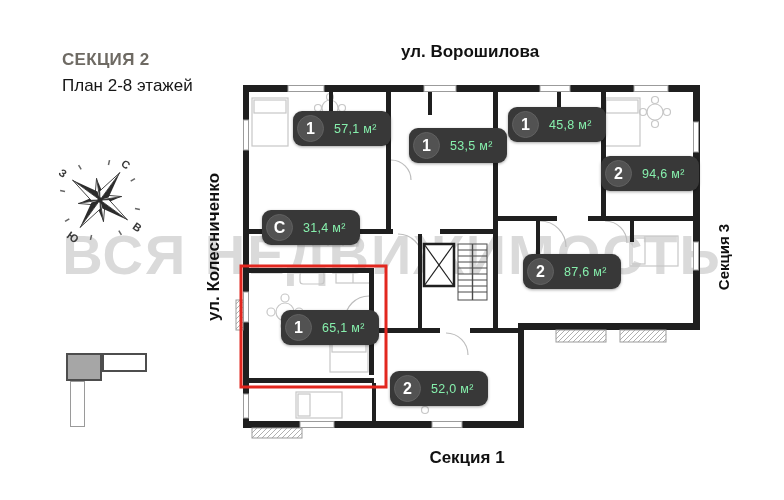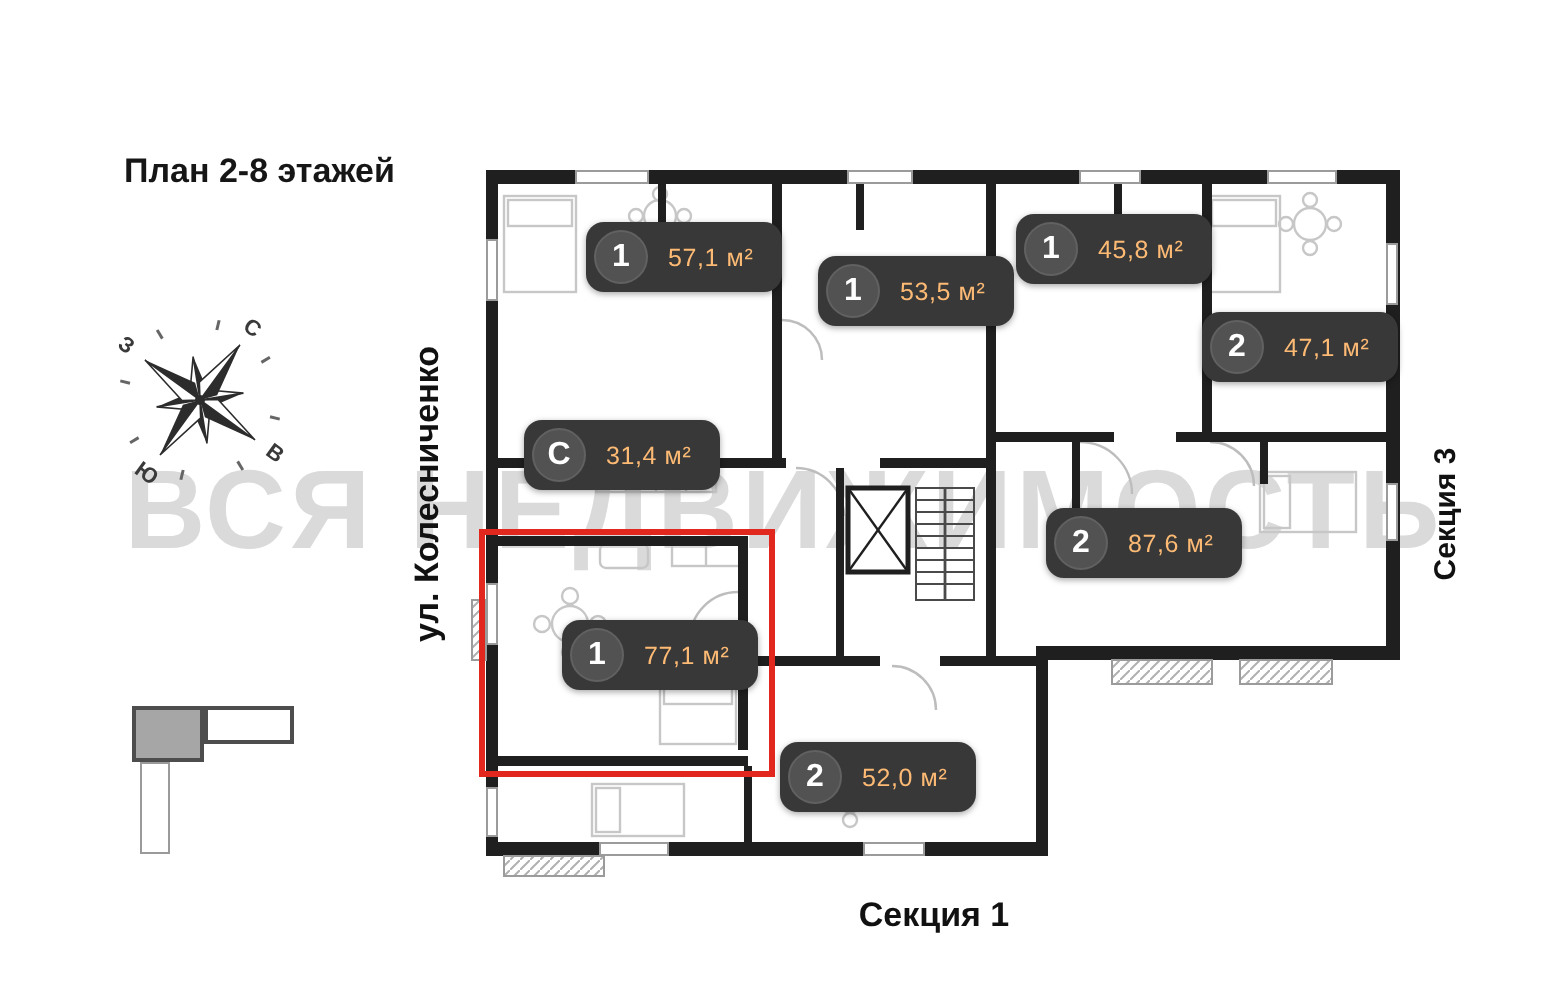--- a/index.html
+++ b/index.html
@@ -3,21 +3,21 @@
 <meta charset="utf-8">
 <style>
   html,body{margin:0;padding:0;background:#fff;}
   #stage{
     position:relative;width:784px;height:500px;background:#ffffff;overflow:hidden;
     font-family:"Liberation Sans",sans-serif;
   }
   .abs{position:absolute;}
   
   .section-title{left:62px;top:50px;font-size:17px;font-weight:bold;color:#6e6a63;letter-spacing:.3px;z-index:6;}
-  .plan-subtitle{left:62px;top:76px;font-size:17px;font-weight:bold;color:#161616;z-index:6;}
+  .plan-subtitle{left:62px;top:76px;font-size:17px;font-weight:normal;color:#161616;z-index:6;}
   .street-top{left:470px;top:42px;transform:translateX(-50%);font-size:17px;font-weight:bold;color:#111;white-space:nowrap;z-index:6;}
   .street-left{left:214px;top:247px;transform:translate(-50%,-50%) rotate(-90deg);font-size:17px;font-weight:bold;color:#111;white-space:nowrap;z-index:6;}
   .section-right{left:723px;top:257px;transform:translate(-50%,-50%) rotate(-90deg);font-size:15px;font-weight:bold;color:#111;white-space:nowrap;z-index:6;}
   .section-bottom{left:467px;top:448px;transform:translateX(-50%);font-size:17px;font-weight:bold;color:#111;white-space:nowrap;z-index:6;text-align:center;}
   
   .watermark{
     left:50%;top:222px;transform:translateX(-50%);
     font-size:56px;font-weight:bold;color:#dadada;letter-spacing:2px;white-space:nowrap;z-index:0;
   }
   
@@ -25,21 +25,21 @@
   
   .apt-badge{
     position:absolute;width:98px;height:35px;background:#383838;border-radius:9px;
     display:flex;align-items:center;z-index:3;box-shadow:0 1px 3px rgba(0,0,0,.35);
   }
   .apt-circle{
     width:27px;height:27px;border-radius:50%;background:#525252;border:1px solid #616161;
     color:#fff;font-weight:bold;font-size:16px;display:flex;align-items:center;justify-content:center;
     margin-left:4px;box-sizing:border-box;flex:0 0 auto;
   }
-  .apt-area{color:#fdba74;font-size:12.5px;margin-left:10px;letter-spacing:.3px;white-space:nowrap;}
+  .apt-area{color:#86efac;font-size:12.5px;margin-left:10px;letter-spacing:.3px;white-space:nowrap;}
   .b0{left:293px;top:111px;} .b1{left:409px;top:128px;} .b2{left:508px;top:107px;}
   .b3{left:601px;top:156px;} .b4{left:262px;top:210px;} .b5{left:523px;top:254px;}
   .b6{left:281px;top:310px;} .b7{left:390px;top:371px;}
   
   .compass{left:50px;top:150px;width:100px;height:100px;overflow:visible;z-index:2;}
   
   .mm{box-sizing:border-box;z-index:2;}
   .mm-corner{left:66px;top:353px;width:36px;height:28px;background:#a6a6a6;border:2px solid #4d4d4d;}
   .mm-right{left:102px;top:353px;width:45px;height:19px;background:#fff;border:2px solid #4d4d4d;}
   .mm-bottom{left:70px;top:381px;width:15px;height:46px;background:#fff;border:1px solid #9a9a9a;}
@@ -251,40 +251,42 @@
   <div class="apt-badge b1">
     <span class="apt-circle">1</span>
     <span class="apt-area">53,5 м²</span>
   </div>
   <div class="apt-badge b2">
     <span class="apt-circle">1</span>
     <span class="apt-area">45,8 м²</span>
   </div>
   <div class="apt-badge b3">
     <span class="apt-circle">2</span>
-    <span class="apt-area">47,1 м²</span>
+    <span class="apt-area">94,6 м²</span>
   </div>
   <div class="apt-badge b4">
     <span class="apt-circle">С</span>
     <span class="apt-area">31,4 м²</span>
   </div>
   <div class="apt-badge b5">
     <span class="apt-circle">2</span>
     <span class="apt-area">87,6 м²</span>
   </div>
   <div class="apt-badge b6">
     <span class="apt-circle">1</span>
-    <span class="apt-area">77,1 м²</span>
+    <span class="apt-area">65,1 м²</span>
   </div>
   <div class="apt-badge b7">
     <span class="apt-circle">2</span>
     <span class="apt-area">52,0 м²</span>
   </div>
 
+  <div class="abs section-title">СЕКЦИЯ 2</div>
   <div class="abs plan-subtitle">План 2-8 этажей</div>
+  <div class="abs street-top">ул. Ворошилова</div>
   <div class="abs street-left">ул. Колесниченко</div>
   <div class="abs section-right">Секция 3</div>
   <div class="abs section-bottom">Секция 1</div>
 
   <div class="abs mm mm-corner"></div>
   <div class="abs mm mm-right"></div>
   <div class="abs mm mm-bottom"></div>
 
 </div>
 

